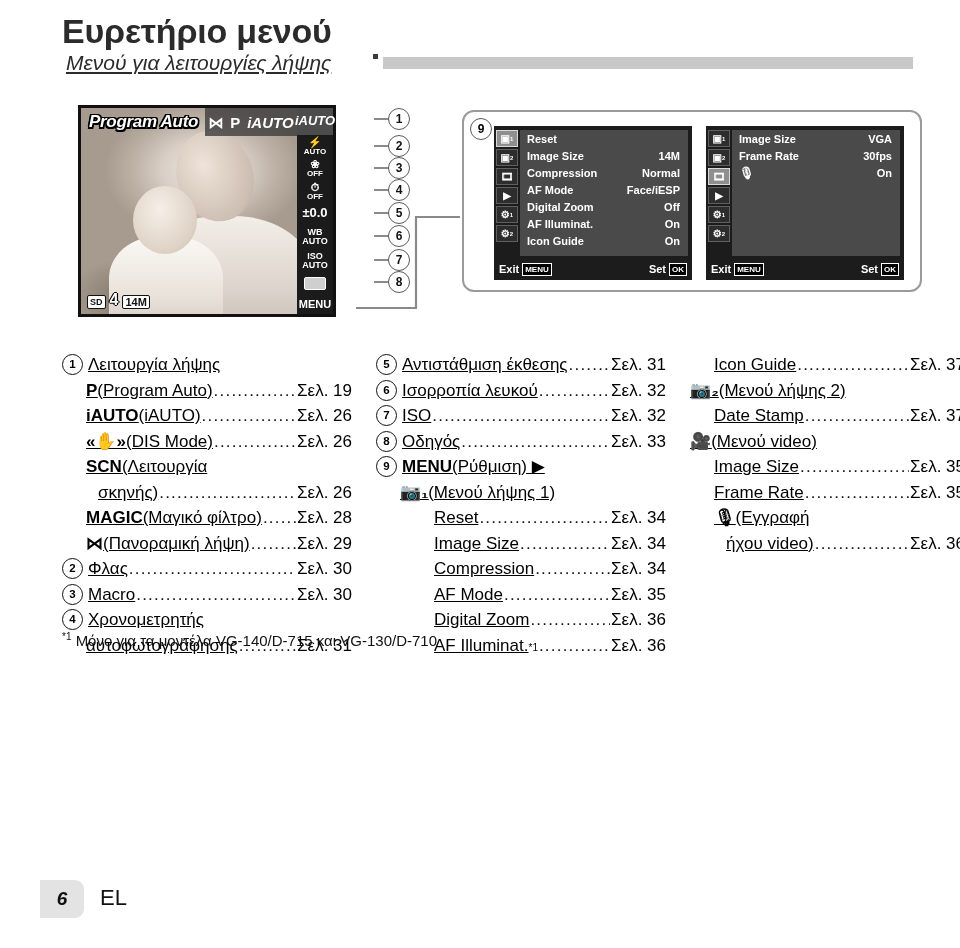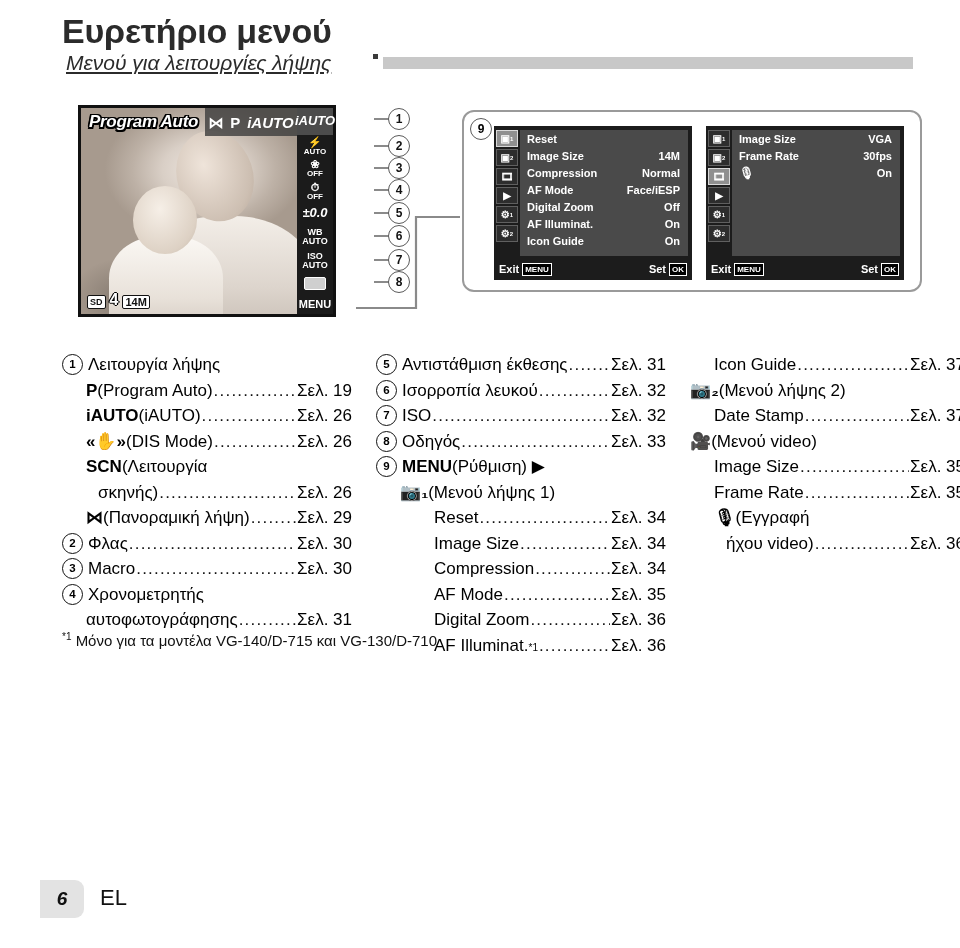--- a/index.html
+++ b/index.html
@@ -240,21 +240,21 @@
   .num {
     flex: 0 0 auto;
     width: 19px; height: 19px; border: 1.4px solid #111; border-radius: 50%;
     font-size: 11.5px; font-weight: bold;
     display: inline-flex; align-items: center; justify-content: center;
     margin-right: 5px; align-self: center;
   }
   .num-spacer { flex: 0 0 auto; width: 24px; }
   .ind-1 { flex: 0 0 auto; width: 12px; }
   .ind-2 { flex: 0 0 auto; width: 34px; }
-  .lbl { flex: 0 0 auto; }
+  .lbl { flex: 0 0 auto; text-decoration: underline; }
   .lbl-b { font-weight: bold; }
   .dots {
     flex: 1 1 auto; min-width: 6px; overflow: hidden;
     margin: 0 1px 0 1px;
     font-size: 17px; letter-spacing: 1.2px;
     color: #111;
   }
   .dots::before { content: "........................................................."; }
   .pg { flex: 0 0 auto; }
   .no-dots { flex: 1 1 auto; }
@@ -323,21 +323,21 @@
         </div>
         <div class="rail-item" style="height:23px;">
           <span class="rail-glyph">❀</span>
             <span class="rail-xs">OFF</span>
         </div>
         <div class="rail-item" style="height:23px;">
           <span class="rail-glyph">⏱</span>
             <span class="rail-xs">OFF</span>
         </div>
         <div class="rail-item" style="height:23px;">
-          <span style="font-size:13px;font-style:italic;">±0.0</span>
+          <span style="font-size:13px;">±0.0</span>
         </div>
         <div class="rail-item" style="height:25px;">
           <span class="rail-sm">WB</span>
             <span class="rail-sm">AUTO</span>
         </div>
         <div class="rail-item" style="height:25px;">
           <span class="rail-sm">ISO</span>
             <span class="rail-sm">AUTO</span>
         </div>
         <div class="rail-item" style="height:22px;">
@@ -534,20 +534,27 @@
       </div>
       <div class="entry">
         <span class="num-spacer"></span>
           <span class="ind-1"></span>
         <span class="lbl">σκηνής)</span>
         <span class="dots"></span>
         <span class="pg">Σελ. 26</span>
       </div>
       <div class="entry">
         <span class="num-spacer"></span>
+        <span class="lbl lbl-b">MAGIC</span>
+        <span class="lbl"> (Μαγικό φίλτρο)</span>
+        <span class="dots"></span>
+        <span class="pg">Σελ. 28</span>
+      </div>
+      <div class="entry">
+        <span class="num-spacer"></span>
         <span class="lbl lbl-b">⋈</span>
         <span class="lbl"> (Πανοραμική λήψη)</span>
         <span class="dots"></span>
         <span class="pg">Σελ. 29</span>
       </div>
       <div class="entry">
         <span class="num">2</span>
         <span class="lbl">Φλας</span>
         <span class="dots"></span>
         <span class="pg">Σελ. 30</span>

